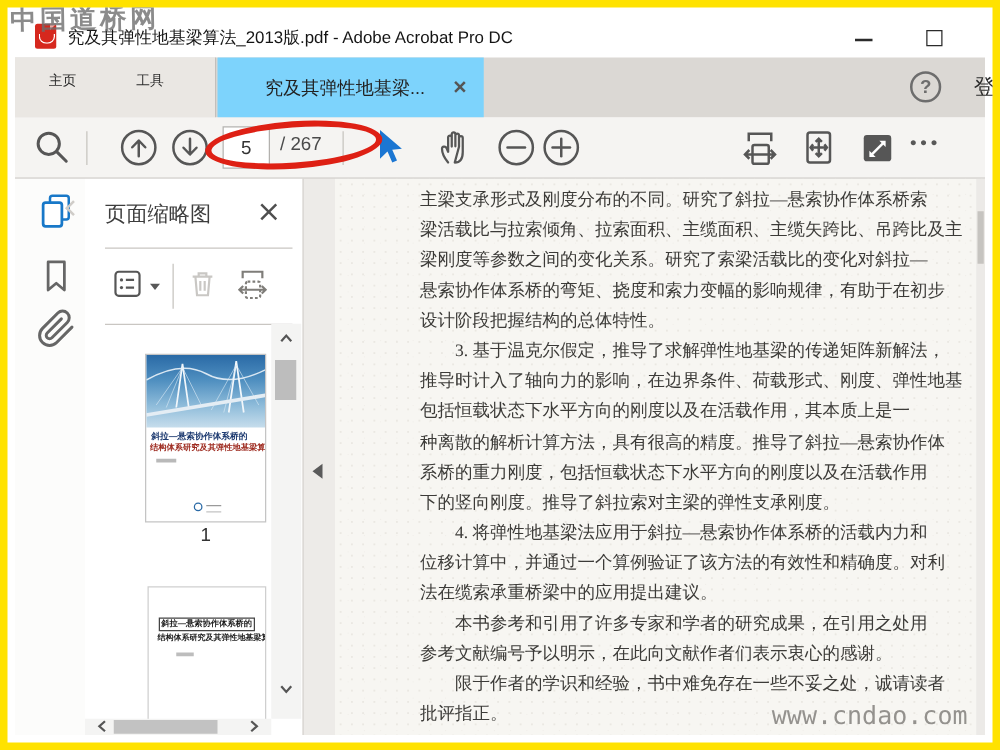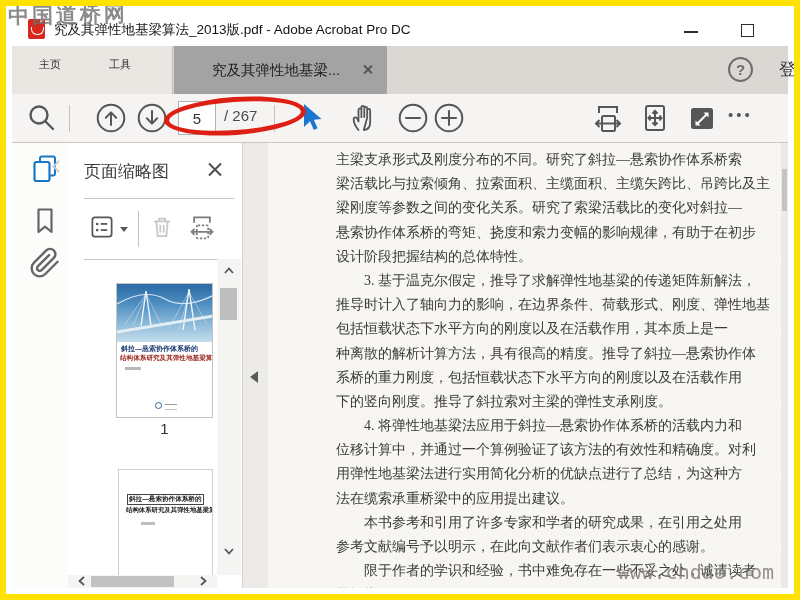--- a/index.html
+++ b/index.html
@@ -16,21 +16,21 @@
   .win-max { position:absolute; left:729px; top:12px; width:13px; height:13px; border:1.5px solid #2b2b2b; cursor:pointer; }
   .win-close { position:absolute; left:781px; top:10px; width:16px; height:16px; cursor:pointer; }
   .win-close:before,.win-close:after { content:""; position:absolute; left:7px; top:0; width:2px; height:16px; background:#2b2b2b; }
   .win-close:before { transform:rotate(45deg);} .win-close:after { transform:rotate(-45deg);}
 
   
   .tabbar { position:absolute; left:6px; top:40px; right:6px; height:48px; background:#dbd8d4; }
   .home-tools { position:absolute; left:0; top:0; width:161px; height:48px; background:#eae7e3; border-right:1px solid #c2bfbb; }
   .apptab { position:absolute; top:11px; font-size:11px; color:#2b2b2b; cursor:pointer; }
   .apptab.home { left:27px; } .apptab.tools { left:97px; }
-  .doctab { position:absolute; left:162px; top:0; width:213px; height:48px; background:#a3a3a3; cursor:pointer; }
+  .doctab { position:absolute; left:162px; top:0; width:213px; height:48px; background:#7dd3fc; cursor:pointer; }
   .doctab-label { position:absolute; left:38px; top:15px; font-size:14.5px; color:#222; white-space:nowrap; }
   .tab-close { position:absolute; right:14px; top:18px; width:11px; height:11px; cursor:pointer; }
   .tab-close:before,.tab-close:after { content:""; position:absolute; left:5px; top:0; width:1.6px; height:11px; background:#555; }
   .tab-close:before { transform:rotate(45deg);} .tab-close:after { transform:rotate(-45deg);}
   .help-btn { position:absolute; left:716px; top:11px; width:25px; height:25px; border:2px solid #6d6d6d; border-radius:50%; color:#6d6d6d; font-size:15px; font-weight:bold; text-align:center; line-height:22px; cursor:pointer; }
   .signin { position:absolute; left:767px; top:12px; font-size:17px; color:#2b2b2b; cursor:pointer; white-space:nowrap; }
 
   
   .toolbar { position:absolute; left:6px; top:88px; right:6px; height:49px; background:#f5f4f2; border-bottom:1px solid #cbc8c4; }
   .tbtn { position:absolute; top:8px; width:32px; height:32px; cursor:pointer; }
@@ -308,21 +308,20 @@
         <div class="doc-line">悬索协作体系桥的弯矩、挠度和索力变幅的影响规律，有助于在初步</div>
         <div class="doc-line">设计阶段把握结构的总体特性。</div>
         <div class="doc-line indent">3. 基于温克尔假定，推导了求解弹性地基梁的传递矩阵新解法，</div>
         <div class="doc-line">推导时计入了轴向力的影响，在边界条件、荷载形式、刚度、弹性地基</div>
         <div class="doc-line">包括恒载状态下水平方向的刚度以及在活载作用，其本质上是一</div>
         <div class="doc-line">种离散的解析计算方法，具有很高的精度。推导了斜拉—悬索协作体</div>
         <div class="doc-line">系桥的重力刚度，包括恒载状态下水平方向的刚度以及在活载作用</div>
         <div class="doc-line">下的竖向刚度。推导了斜拉索对主梁的弹性支承刚度。</div>
         <div class="doc-line indent">4. 将弹性地基梁法应用于斜拉—悬索协作体系桥的活载内力和</div>
         <div class="doc-line">位移计算中，并通过一个算例验证了该方法的有效性和精确度。对利</div>
-        <div class="doc-line">用弹性地基梁法进行实用简化分析的优缺点进行了总结，为这种方</div>
         <div class="doc-line">法在缆索承重桥梁中的应用提出建议。</div>
         <div class="doc-line indent">本书参考和引用了许多专家和学者的研究成果，在引用之处用</div>
         <div class="doc-line">参考文献编号予以明示，在此向文献作者们表示衷心的感谢。</div>
         <div class="doc-line indent">限于作者的学识和经验，书中难免存在一些不妥之处，诚请读者</div>
         <div class="doc-line">批评指正。</div>
       </div>
     <div class="doc-scroll">
       <div class="doc-scroll-thumb"></div>
     </div>
     <div class="wm-br">www.cndao.com</div>

